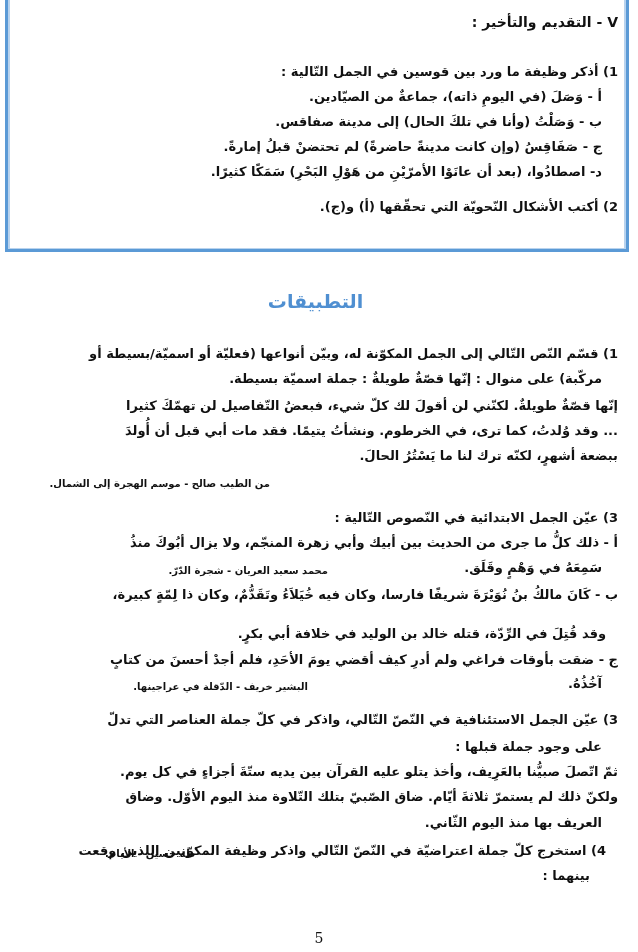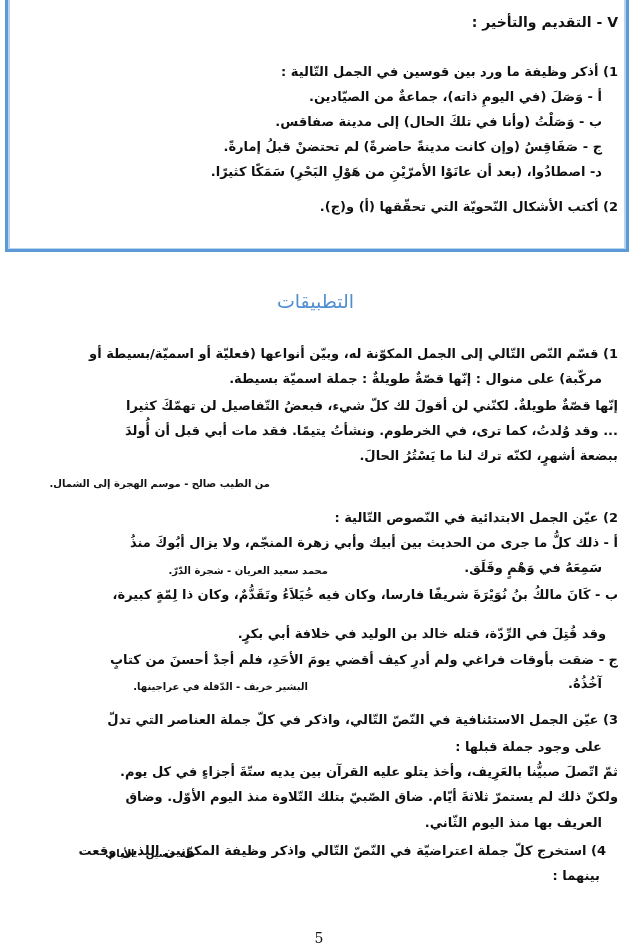--- a/index.html
+++ b/index.html
@@ -6,21 +6,21 @@
   body { width:638px; height:952px; position:relative; overflow:hidden;
          font-family:"DejaVu Sans", sans-serif; color:#111; direction:rtl; }
   .box { position:absolute; left:5px; top:0; width:624px; height:252px;
          border-left:3px solid #5b9ad6; border-right:3px solid #5b9ad6; border-bottom:3px solid #5b9ad6;
          box-shadow: inset 0 -1px 0 #b9d3ee, inset 2px 0 0 #b9d3ee, inset -2px 0 0 #b9d3ee; box-sizing:border-box; }
   .abs { position:absolute; white-space:nowrap; }
   .t { font-size:13px; font-weight:bold; }
   .src { font-size:10px; font-weight:bold; }
   .section-head { font-size:14px; font-weight:bold; }
   .title { position:absolute; top:290px; left:0; width:631px; text-align:center;
-           font-size:19px; font-weight:normal; color:#4f8fd1; direction:rtl; }
+           font-size:19px; font-weight:bold; color:#4f8fd1; direction:rtl; }
   .pagenum { position:absolute; top:930px; left:0; width:638px; text-align:center;
              font-family:"DejaVu Serif", serif; font-size:14px; direction:ltr; }
 </style>
 </head>
 <body>
 
 <div class="box"></div>
 
 <div class="abs section-head" style="right:20px;top:14px;">V - التقديم والتأخير :</div>
 <div class="abs t" style="right:20px;top:64px;">1) أذكر وظيفة ما ورد بين قوسين في الجمل التّالية :</div>
@@ -32,34 +32,34 @@
 
 <div class="title">التطبيقات</div>
 
 <div class="abs t" style="right:20px;top:346px;">1) قسّم النّص التّالي إلى الجمل المكوّنة له، وبيّن أنواعها (فعليّة أو اسميّة/بسيطة أو</div>
 <div class="abs t" style="right:36px;top:371px;">مركّبة) على منوال : إنّها قصّةٌ طويلةٌ : جملة اسميّة بسيطة.</div>
 <div class="abs t" style="right:20px;top:398px;margin-left:36px;">إنّها قصّةٌ طويلةٌ. لكنّني لن أقولَ لك كلّ شيء، فبعضُ التّفاصيل لن تهمّكَ كثيرا</div>
 <div class="abs t" style="right:20px;top:423px;">... وقد وُلدتُ، كما ترى، في الخرطوم. ونشأتُ يتيمًا. فقد مات أبي قبل أن أُولدَ</div>
 <div class="abs t" style="right:20px;top:448px;text-align:center;">ببضعة أشهرٍ، لكنّه ترك لنا ما يَسْتُرُ الحالَ.</div>
 <div class="abs src" style="right:368px;top:478px;">من الطيب صالح - موسم الهجرة إلى الشمال.</div>
 
-<div class="abs t" style="right:20px;top:510px;">2) عيّن الجمل الابتدائية في النّصوص التّالية :</div>
+<div class="abs t" style="right:20px;top:510px;">3) عيّن الجمل الابتدائية في النّصوص التّالية :</div>
 <div class="abs t" style="right:20px;top:535px;">أ - ذلك كلُّ ما جرى من الحديث بين أبيك وأبي زهرة المنجّم، ولا يزال أبُوكَ منذُ</div>
 <div class="abs t" style="right:36px;top:560px;">سَمِعَهُ في وَهْمٍ وقَلَق.</div>
 <div class="abs src" style="right:310px;top:565px;">محمد سعيد العريان - شجرة الدّرّ.</div>
 <div class="abs t" style="right:20px;top:587px;">ب - كَانَ مالكُ بنُ نُوَيْرَةَ شريفًا فارسا، وكان فيه خُيَلاَءُ وتَقَدُّمٌ، وكان ذا لِمّةٍ كبيرة،</div>
 <div class="abs t" style="right:32px;top:626px;">وقد قُتِلَ في الرِّدّة، قتله خالد بن الوليد في خلافة أبي بكرٍ.</div>
 <div class="abs t" style="right:20px;top:652px;">ج - ضقت بأوقات فراغي ولم أدرِ كيف أقضي يومَ الأحَدِ، فلم أجدْ أحسنَ من كتابٍ</div>
 <div class="abs t" style="right:36px;top:676px;">آخُذُهُ.</div>
 <div class="abs src" style="right:330px;top:681px;">البشير خريف - الدّقلة في عراجينها.</div>
 
 <div class="abs t" style="right:20px;top:712px;">3) عيّن الجمل الاستئنافية في النّصّ التّالي، واذكر في كلّ جملة العناصر التي تدلّ</div>
 <div class="abs t" style="right:36px;top:739px;">على وجود جملة قبلها :</div>
 <div class="abs t" style="right:20px;top:764px;">ثمّ اتّصلَ صبيُّنا بالعَرِيف، وأخذ يتلو عليه القرآن بين يديه ستّةَ أجزاءٍ في كل يوم.</div>
 <div class="abs t" style="right:20px;top:789px;">ولكنّ ذلك لم يستمرّ ثلاثةَ أيّام. ضاق الصّبيّ بتلك التّلاوة منذ اليوم الأوّل. وضاق</div>
 <div class="abs t" style="right:36px;top:815px;">العريف بها منذ اليوم الثّاني.</div>
 <div class="abs src" style="right:36px;top:820px;left:auto;"></div>
 <div class="abs src" style="left:105px;top:820px;direction:rtl;margin-top:28px;">طه حسين - الأيام.</div>
 
 <div class="abs t" style="right:32px;top:843px;">4) استخرج كلّ جملة اعتراضيّة في النّصّ التّالي واذكر وظيفة المكوّنين اللذين وقعت</div>
-<div class="abs t" style="right:38px;top:868px;">بينهما :</div>
+<div class="abs t" style="right:48px;top:868px;">بينهما :</div>
 
 <div class="pagenum">5</div>
 
 </body></html>

